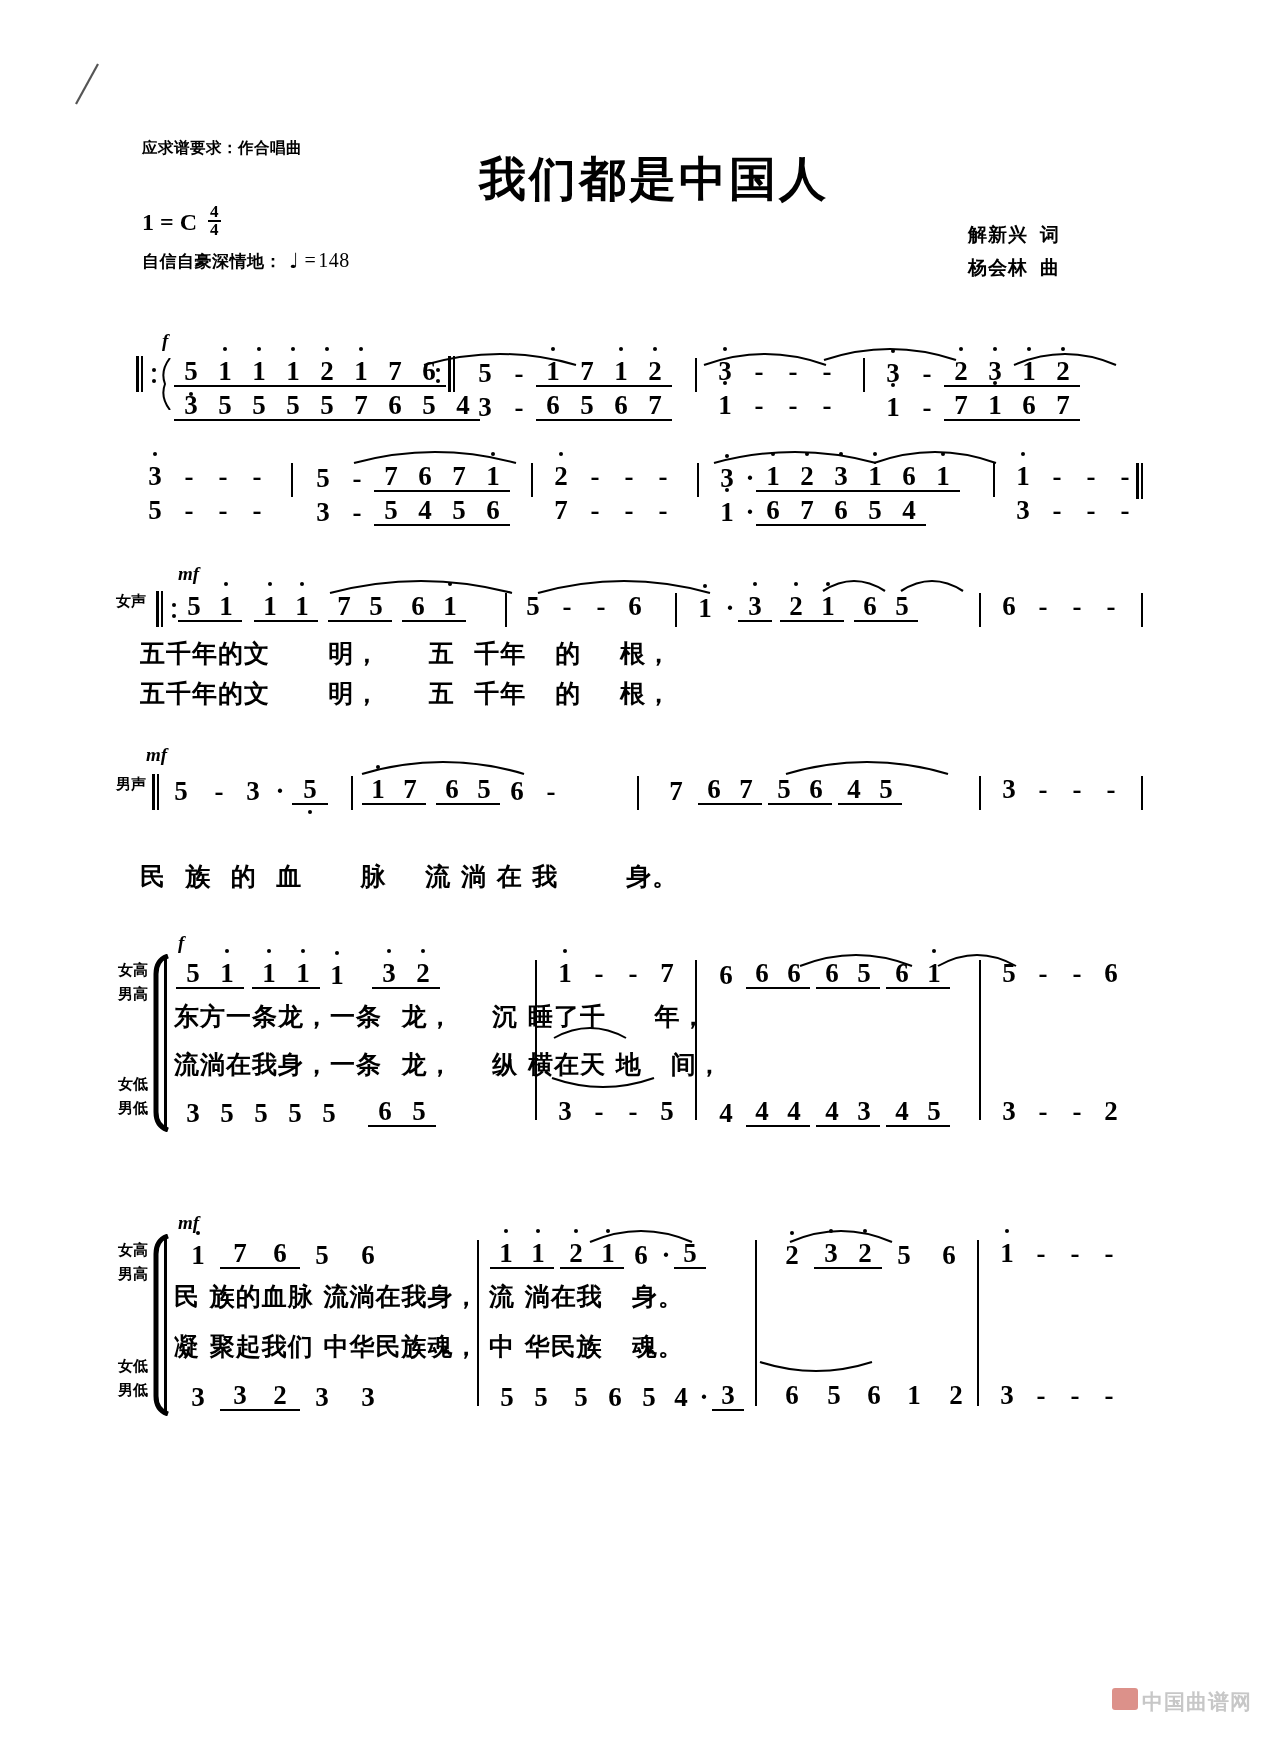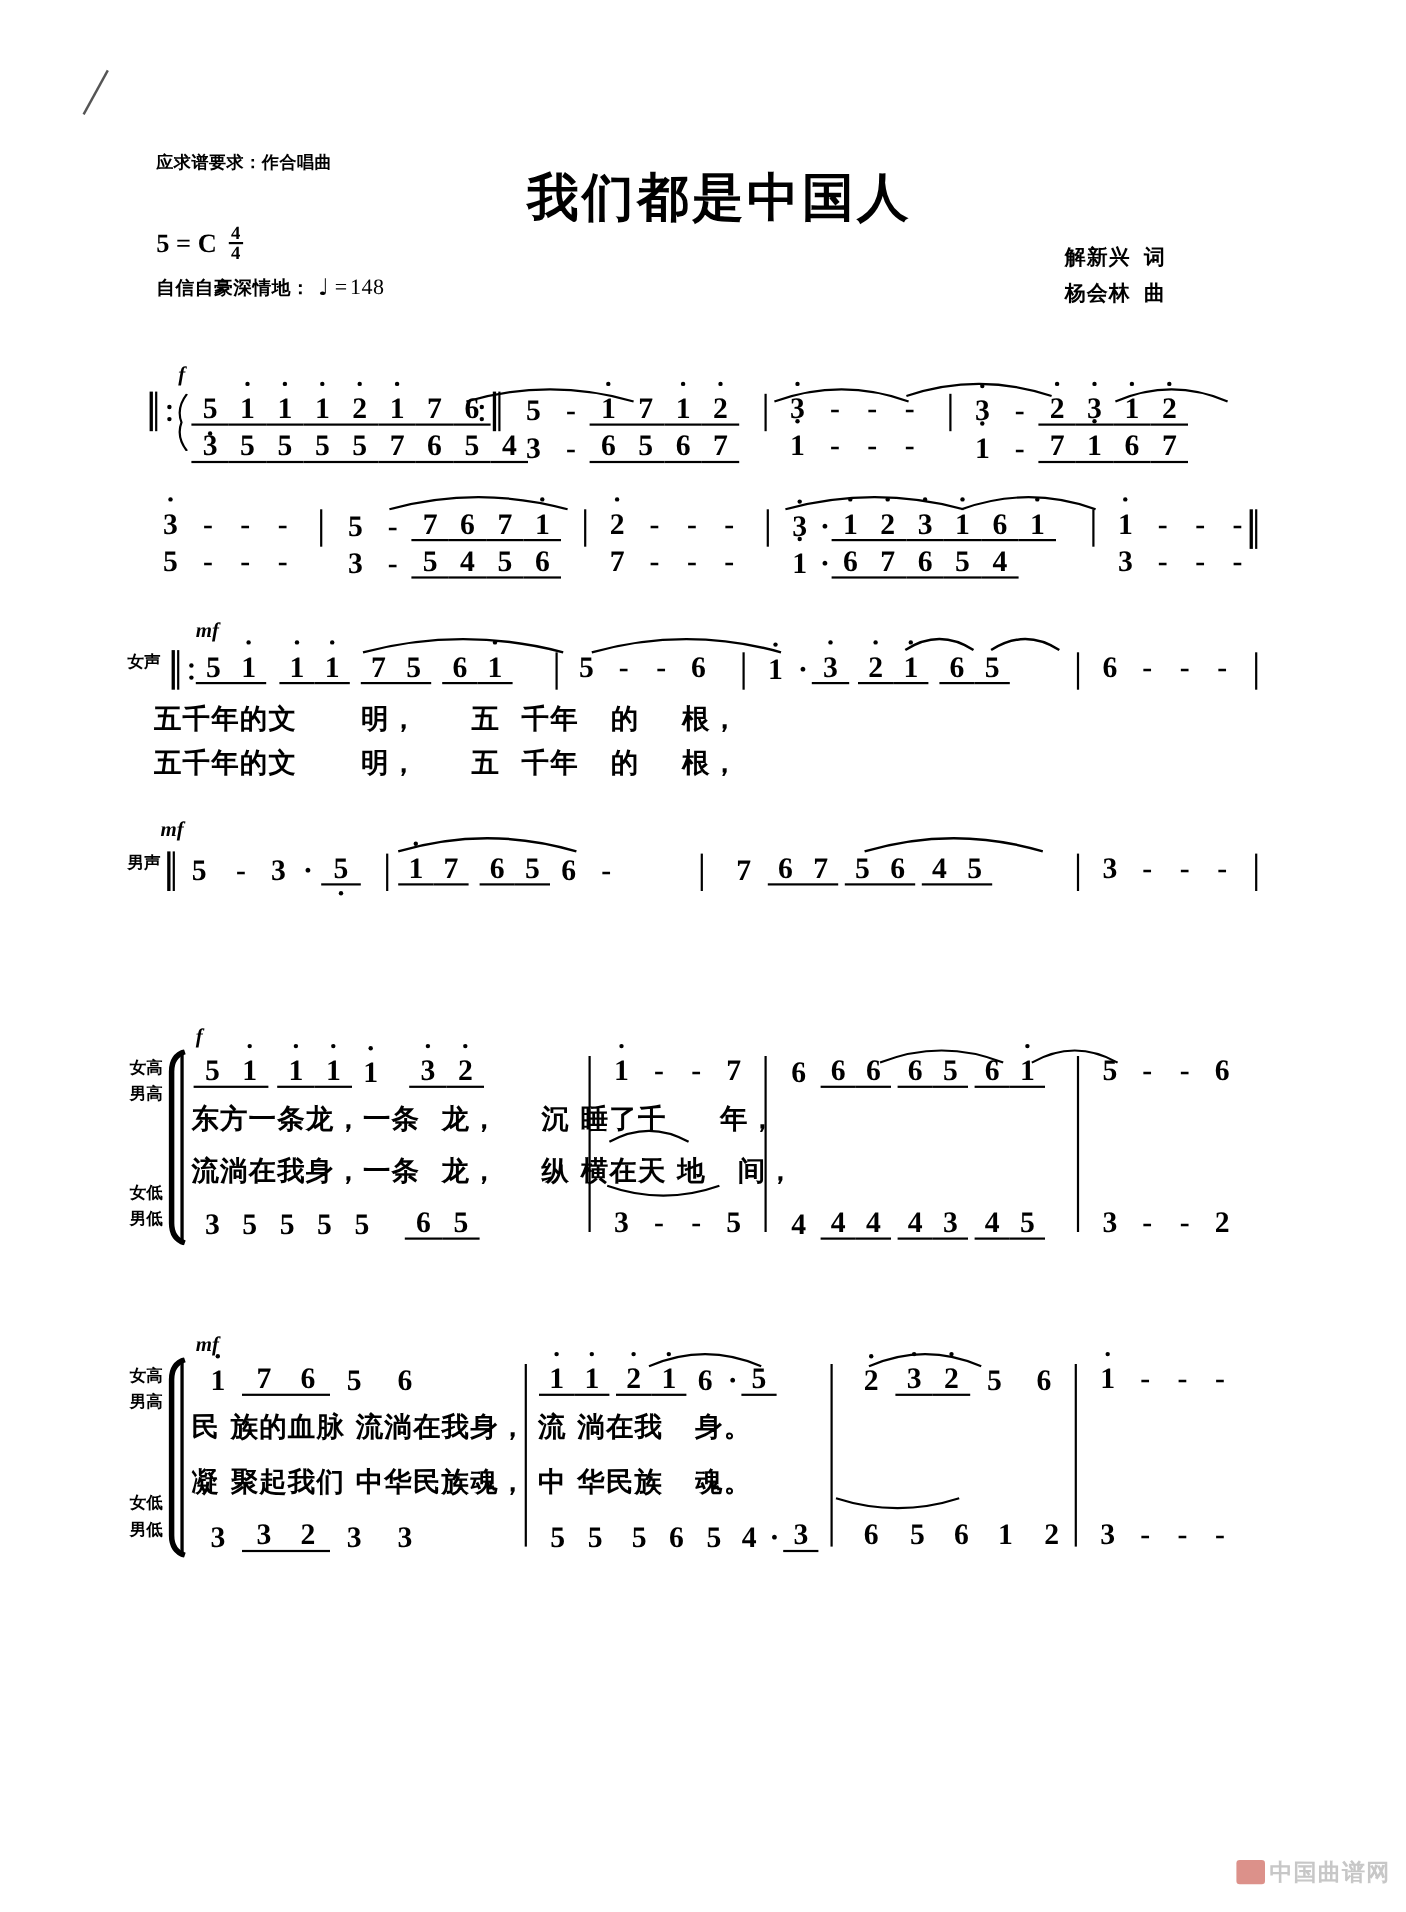--- a/index.html
+++ b/index.html
@@ -87,41 +87,41 @@
   .repeat-dots i:nth-child(1){top:10px;}
   .repeat-dots i:nth-child(2){top:21px;}
   .dash{display:inline-block;font-size:27px;font-weight:bold;
         font-family:"Liberation Serif","DejaVu Serif",serif;}
   .lyric{
     font-weight:bold;font-size:25px;letter-spacing:1px;
     font-family:"DejaVu Sans","Liberation Sans",sans-serif;
   }
 
   .watermark{
-    position:absolute;right:14px;bottom:22px;
-    opacity:.55;display:flex;align-items:center;gap:4px;
+    position:absolute;right:26px;bottom:22px;
+    opacity:.55;display:flex;align-items:flex-start;gap:4px;
   }
   .wm-red{width:26px;height:22px;background:#c0392b;border-radius:3px;}
   .wm-txt{font-weight:bold;font-size:21px;color:#9a9a9a;letter-spacing:1px;}
 </style>
 </head>
 <body>
 
 <div class="page">
 
   <svg class="pencil-mark" viewBox="0 0 30 44">
     <path d="M4 42 L26 2" stroke="#555" stroke-width="2.2" fill="none"></path>
   </svg>
 
   <div class="note-req">应求谱要求：作合唱曲</div>
 
   <div class="title">我们都是中国人</div>
 
   <div class="keysig">
-    <span>5 = C</span>
+    <span>1 = C</span>
     <span class="frac">
       <span class="num">4</span>
       <span class="den">4</span>
     </span>
   </div>
 
   <div class="tempo">
     <span>自信自豪深情地：</span>
     <span class="qnote">♩</span>
     <span class="bpm">=</span>
@@ -441,20 +441,21 @@
     </div>
     <span class="bar" style="position:absolute;left:866px;top:28px;"></span>
     <div class="nrow" style="position:absolute;left:888px;top:28px;">
       <span class="n wide">3</span>
       <span class="n wide dash">-</span>
       <span class="n wide dash">-</span>
       <span class="n wide dash">-</span>
     </div>
     <span class="bar" style="position:absolute;left:1028px;top:28px;"></span>
 
+    <div class="lyric" style="position:absolute;left:36px;top:112px;white-space:pre;">民  族  的  血      脉    流 淌 在 我       身。</div>
   </div>
 
   <div class="system" style="left:96px;top:930px;width:1050px;height:210px;">
     <div class="voicelabel" style="left:0px;top:32px;width:52px;">女高</div>
     <div class="voicelabel" style="left:0px;top:56px;width:52px;">男高</div>
     <div class="voicelabel" style="left:0px;top:146px;width:52px;">女低</div>
     <div class="voicelabel" style="left:0px;top:170px;width:52px;">男低</div>
 
     <div class="dyn" style="left:82px;top:2px;">f</div>
 

